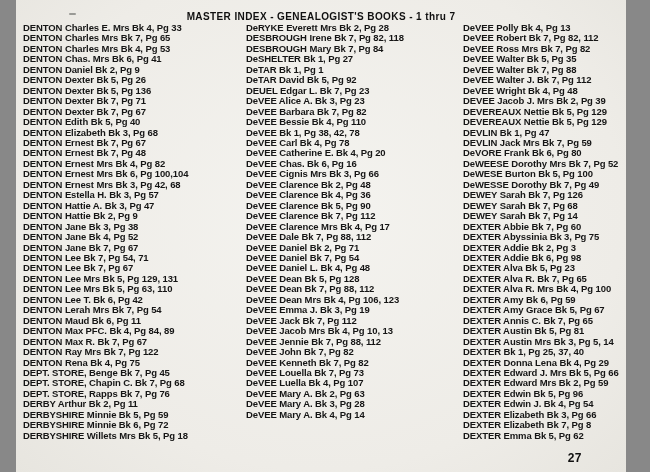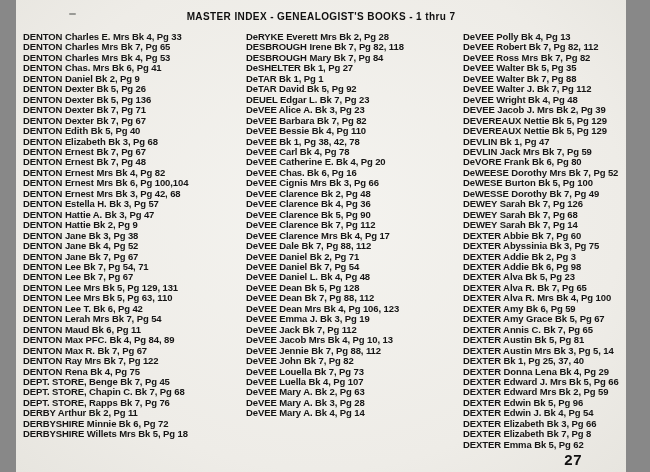--- a/index.html
+++ b/index.html
@@ -34,39 +34,39 @@
     position: absolute;
     top: 13px;
     left: 53px;
     width: 7px;
     height: 2px;
     background: #9a9a96;
     border-radius: 1px;
   }
   .col {
     position: absolute;
-    top: 32px;
+    top: 23px;
     width: 218px;
   }
   .col-0 { left: 7px; }
   .col-1 { left: 230px; }
   .col-2 { left: 447px; }
   .entry {
     font-size: 9.5px;
     font-weight: 700;
     line-height: 10.45px;
     white-space: nowrap;
     letter-spacing: -0.1px;
     color: #151515;
   }
   .page-number {
     position: absolute;
     top: 451px;
     right: 44px;
-    font-size: 15px;
+    font-size: 12px;
     font-weight: 700;
     letter-spacing: 0.5px;
     color: #101010;
   }
 </style>
 </head>
 <body>
 
 <div class="page">
   <div class="scan-artifact"></div>
@@ -102,20 +102,21 @@
       <div class="entry">DENTON Lerah Mrs Bk 7, Pg 54</div>
       <div class="entry">DENTON Maud Bk 6, Pg 11</div>
       <div class="entry">DENTON Max PFC. Bk 4, Pg 84, 89</div>
       <div class="entry">DENTON Max R. Bk 7, Pg 67</div>
       <div class="entry">DENTON Ray Mrs Bk 7, Pg 122</div>
       <div class="entry">DENTON Rena Bk 4, Pg 75</div>
       <div class="entry">DEPT. STORE, Benge Bk 7, Pg 45</div>
       <div class="entry">DEPT. STORE, Chapin C. Bk 7, Pg 68</div>
       <div class="entry">DEPT. STORE, Rapps Bk 7, Pg 76</div>
       <div class="entry">DERBY Arthur Bk 2, Pg 11</div>
+      <div class="entry">DERBYSHIRE Minnie Bk 5, Pg 59</div>
       <div class="entry">DERBYSHIRE Minnie Bk 6, Pg 72</div>
       <div class="entry">DERBYSHIRE Willets Mrs Bk 5, Pg 18</div>
     </div>
   <div class="col col-1">
       <div class="entry">DeRYKE Everett Mrs Bk 2, Pg 28</div>
       <div class="entry">DESBROUGH Irene Bk 7, Pg 82, 118</div>
       <div class="entry">DESBROUGH Mary Bk 7, Pg 84</div>
       <div class="entry">DeSHELTER Bk 1, Pg 27</div>
       <div class="entry">DeTAR Bk 1, Pg 1</div>
       <div class="entry">DeTAR David Bk 5, Pg 92</div>
@@ -138,20 +139,21 @@
       <div class="entry">DeVEE Daniel Bk 7, Pg 54</div>
       <div class="entry">DeVEE Daniel L. Bk 4, Pg 48</div>
       <div class="entry">DeVEE Dean Bk 5, Pg 128</div>
       <div class="entry">DeVEE Dean Bk 7, Pg 88, 112</div>
       <div class="entry">DeVEE Dean Mrs Bk 4, Pg 106, 123</div>
       <div class="entry">DeVEE Emma J. Bk 3, Pg 19</div>
       <div class="entry">DeVEE Jack Bk 7, Pg 112</div>
       <div class="entry">DeVEE Jacob Mrs Bk 4, Pg 10, 13</div>
       <div class="entry">DeVEE Jennie Bk 7, Pg 88, 112</div>
       <div class="entry">DeVEE John Bk 7, Pg 82</div>
+      <div class="entry">DeVEE Kenneth Bk 7, Pg 82</div>
       <div class="entry">DeVEE Louella Bk 7, Pg 73</div>
       <div class="entry">DeVEE Luella Bk 4, Pg 107</div>
       <div class="entry">DeVEE Mary A. Bk 2, Pg 63</div>
       <div class="entry">DeVEE Mary A. Bk 3, Pg 28</div>
       <div class="entry">DeVEE Mary A. Bk 4, Pg 14</div>
     </div>
   <div class="col col-2">
       <div class="entry">DeVEE Polly Bk 4, Pg 13</div>
       <div class="entry">DeVEE Robert Bk 7, Pg 82, 112</div>
       <div class="entry">DeVEE Ross Mrs Bk 7, Pg 82</div>

